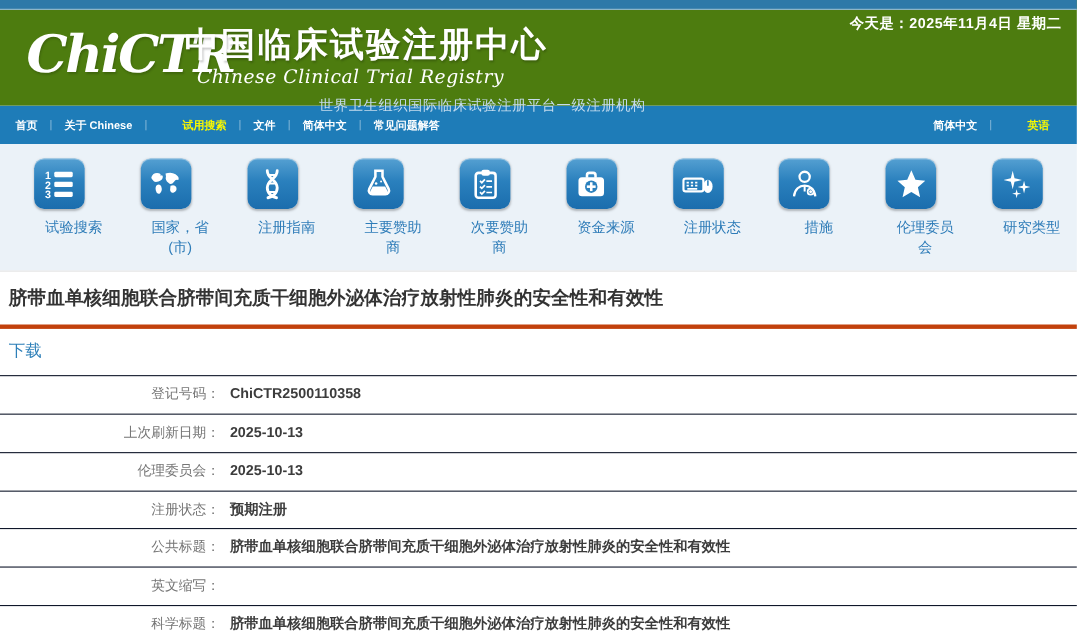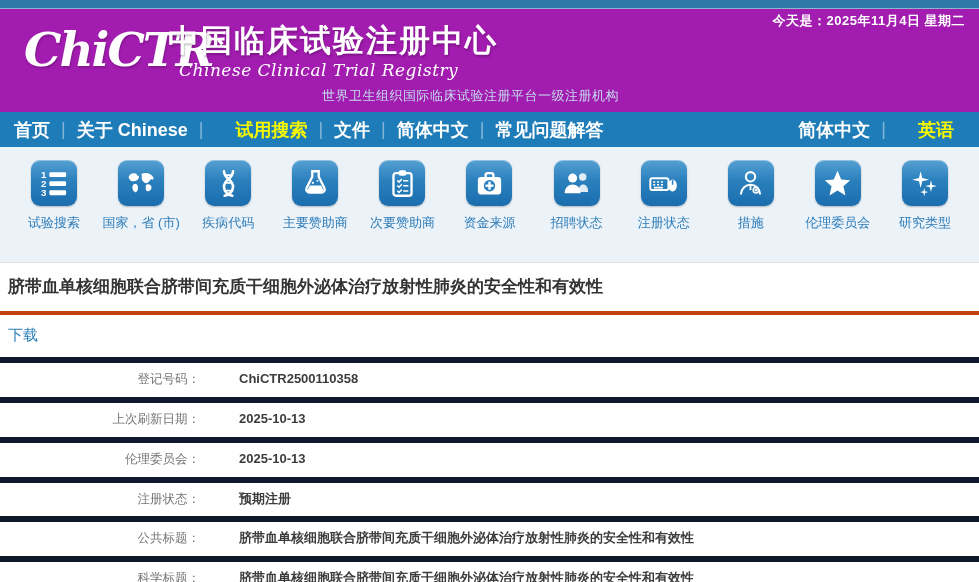--- a/index.html
+++ b/index.html
@@ -2,63 +2,63 @@
 <html><head>
 <meta charset="utf-8">
 <style>
   html,body{margin:0;padding:0;}
   body{
     width:979px;height:582px;overflow:hidden;background:#fff;
     font-family:"Liberation Sans","DejaVu Sans",sans-serif;
     -webkit-font-smoothing:antialiased;
   }
   
-  .header{position:relative;height:112px;background:#a21caf;}
+  .header{position:relative;height:96px;background:#4d7c0f;}
   .top-strip{height:8px;background:#2e79a8;border-bottom:1px solid rgba(255,255,255,.45);}
   .date{position:absolute;top:12px;right:14px;color:#fff;font-size:13px;font-weight:bold;letter-spacing:.5px;}
   .logo{
     position:absolute;left:24px;top:22px;color:#fff;font-size:47px;font-weight:bold;font-style:italic;
     font-family:"DejaVu Serif","Liberation Serif",serif;letter-spacing:-2px;
     text-shadow:1px 2px 2px rgba(0,0,0,.18);cursor:pointer;
   }
   .title-cn{
     position:absolute;left:168px;top:20px;color:#fff;font-size:31px;font-weight:bold;letter-spacing:2px;
     text-shadow:1px 2px 2px rgba(0,0,0,.22);
   }
   .title-en{
     position:absolute;left:179px;top:60px;color:#fff;font-size:17px;font-style:italic;
     font-family:"DejaVu Serif","Liberation Serif",serif;letter-spacing:.5px;
   }
-  .subtitle{position:absolute;left:290px;top:87px;color:#c5dcee;font-size:13px;letter-spacing:.5px;margin-left:32px;}
+  .subtitle{position:absolute;left:290px;top:87px;color:#c5dcee;font-size:13px;letter-spacing:.5px;}
   
   .nav{height:35px;background:#1e7cb8;display:flex;align-items:center;padding:0 14px;color:#fff;
-       font-size:18px;font-weight:bold;}
+       font-size:10px;font-weight:bold;}
   .nav-left,.nav-right{display:flex;align-items:center;}
   .nav-spacer{flex:1;}
   .nav-item{margin:0 11px;cursor:pointer;white-space:nowrap;}
   .nav-left .nav-item:first-child{margin-left:0;}
   .nav-item.active{color:#f8f800;margin-left:32px;}
   .nav-sep{color:rgba(255,255,255,.45);font-weight:normal;}
   
   .toolbar{height:115px;background:#ebf2f8;display:flex;justify-content:space-between;
            padding:13px 12px 0;box-sizing:border-box;}
   .tool-item{width:84px;display:flex;flex-direction:column;align-items:center;cursor:pointer;}
   .tool-icon{
     width:46px;height:46px;border-radius:9px;flex:none;
     background:linear-gradient(180deg,#55a0d2 0%,#2a80bd 45%,#1b6dad 100%);
     box-shadow:0 1px 2px rgba(0,0,0,.25), inset 0 1px 0 rgba(255,255,255,.35);
     display:flex;align-items:center;justify-content:center;
   }
   .tool-icon svg{width:31px;height:31px;display:block;}
-  .tool-label{margin-top:8px;font-size:13px;color:#2e7cb8;text-align:center;line-height:1.35;}
+  .tool-label{margin-top:8px;font-size:13px;color:#2e7cb8;text-align:center;line-height:1.35;margin-left:26px;}
   
   .trial-title{border-top:1px solid #e4e4e4;padding:12px 8px 13px;font-size:17px;font-weight:600;color:#333;}
   .download-bar{border-top:4px solid #c2410c;padding:11px 8px 12px;}
   .download-link{color:#2d7fb8;font-size:15px;cursor:pointer;}
-  .trial-row{display:flex;border-top:6px solid #0f172a;padding:7px 0 8px;gap:30px;}
+  .trial-row{display:flex;border-top:1px solid #0f172a;padding:7px 0 8px;}
   .row-label{width:200px;flex:none;text-align:right;color:#757575;font-size:12.5px;line-height:1.5;}
   .row-value{margin-left:9px;flex:1;color:#3c3c3c;font-size:13px;font-weight:bold;line-height:1.45;padding-right:18px;}
 </style>
 </head>
 <body>
 
 <div class="header">
   <div class="top-strip"></div>
   <div class="date">今天是：2025年11月4日 星期二</div>
   <div class="logo">ChiCTR</div>
@@ -115,21 +115,21 @@
     <span class="tool-label">国家，省 (市)</span>
   </div>
     <div class="tool-item">
     <span class="tool-icon">
         <svg viewBox="0 0 24 24" fill="none" stroke="#fff" stroke-linecap="round">
     <path d="M8.5,2.5 C8.5,8.5 15.5,8.5 15.5,14.5 C15.5,18.5 12,21 9,21.5" stroke-width="2"></path>
     <path d="M15.5,2.5 C15.5,8.5 8.5,8.5 8.5,14.5 C8.5,18.5 12,21 15,21.5" stroke-width="2"></path>
     <path d="M9.5,5.5 h5 M9.5,11.5 h5 M9.5,17.5 h5" stroke-width="1.4"></path>
   </svg>
       </span>
-    <span class="tool-label">疾病代码</span>
+    <span class="tool-label">注册指南</span>
   </div>
     <div class="tool-item">
     <span class="tool-icon">
         <svg viewBox="0 0 24 24">
     <path d="M9.5,2.5 h5 v4.2 l4.3,8.6 c0.9,1.8 -0.4,3.7 -2.3,3.7 H7.5 c-1.9,0 -3.2,-1.9 -2.3,-3.7 L9.5,6.7 Z" fill="none" stroke="#fff" stroke-width="1.8"></path>
     <path d="M7.6,13.5 h8.8 l1.6,3.3 c0.4,0.9 -0.2,1.7 -1.1,1.7 H7.1 c-0.9,0 -1.5,-0.8 -1.1,-1.7 Z" fill="#fff"></path>
     <circle cx="10" cy="11.5" r="0.9" fill="#fff"></circle>
           <circle cx="13.5" cy="10" r="0.7" fill="#fff"></circle>
   </svg>
       </span>
@@ -149,31 +149,20 @@
     <span class="tool-icon">
         <svg viewBox="0 0 24 24">
     <path d="M9,7.5 V5.6 a1.6,1.6 0 0 1 1.6,-1.6 h2.8 a1.6,1.6 0 0 1 1.6,1.6 V7.5" fill="none" stroke="#fff" stroke-width="1.8"></path>
     <rect x="3" y="7" width="18" height="13.5" rx="2.5" fill="#fff"></rect>
     <circle cx="12" cy="13.7" r="4.4" fill="#2a80bd"></circle>
     <rect x="11.1" y="10.6" width="1.8" height="6.2" fill="#fff"></rect>
     <rect x="8.9" y="12.8" width="6.2" height="1.8" fill="#fff"></rect>
   </svg>
       </span>
     <span class="tool-label">资金来源</span>
-  </div>
-    <div class="tool-item">
-    <span class="tool-icon">
-        <svg viewBox="0 0 24 24" fill="#fff">
-    <circle cx="16.8" cy="7" r="2.9" opacity=".85"></circle>
-    <path d="M13.2,18.5 c0.2,-3.8 2,-5.8 4,-5.8 c2.1,0 3.8,2 3.8,5.8 z" opacity=".85"></path>
-    <circle cx="9" cy="7.8" r="3.5"></circle>
-    <path d="M2.8,19.5 c0,-4.3 3.1,-6.8 6.2,-6.8 c3.1,0 6.2,2.5 6.2,6.8 z"></path>
-  </svg>
-      </span>
-    <span class="tool-label">招聘状态</span>
   </div>
     <div class="tool-item">
     <span class="tool-icon">
         <svg viewBox="0 0 24 24">
     <rect x="1.8" y="8" width="14" height="9" rx="1.5" fill="none" stroke="#fff" stroke-width="1.5"></rect>
     <path d="M4,10.8 h1.6 M7,10.8 h1.6 M10,10.8 h1.6 M4,13 h1.6 M7,13 h1.6 M10,13 h1.6 M4.5,15.2 h7" stroke="#fff" stroke-width="1.2"></path>
     <ellipse cx="19" cy="13.5" rx="3.3" ry="4.6" fill="#fff"></ellipse>
     <line x1="19" y1="9.2" x2="19" y2="13" stroke="#2a80bd" stroke-width="1.1"></line>
   </svg>
       </span>
@@ -231,17 +220,21 @@
   </div>
       <div class="trial-row">
     <span class="row-label">注册状态：</span>
     <span class="row-value">预期注册</span>
   </div>
       <div class="trial-row">
     <span class="row-label">公共标题：</span>
     <span class="row-value">脐带血单核细胞联合脐带间充质干细胞外泌体治疗放射性肺炎的安全性和有效性</span>
   </div>
       <div class="trial-row">
+    <span class="row-label">英文缩写：</span>
+    <span class="row-value"></span>
+  </div>
+      <div class="trial-row">
     <span class="row-label">科学标题：</span>
     <span class="row-value">脐带血单核细胞联合脐带间充质干细胞外泌体治疗放射性肺炎的安全性和有效性</span>
   </div>
     </div>
 </div>
 
 </body></html>

